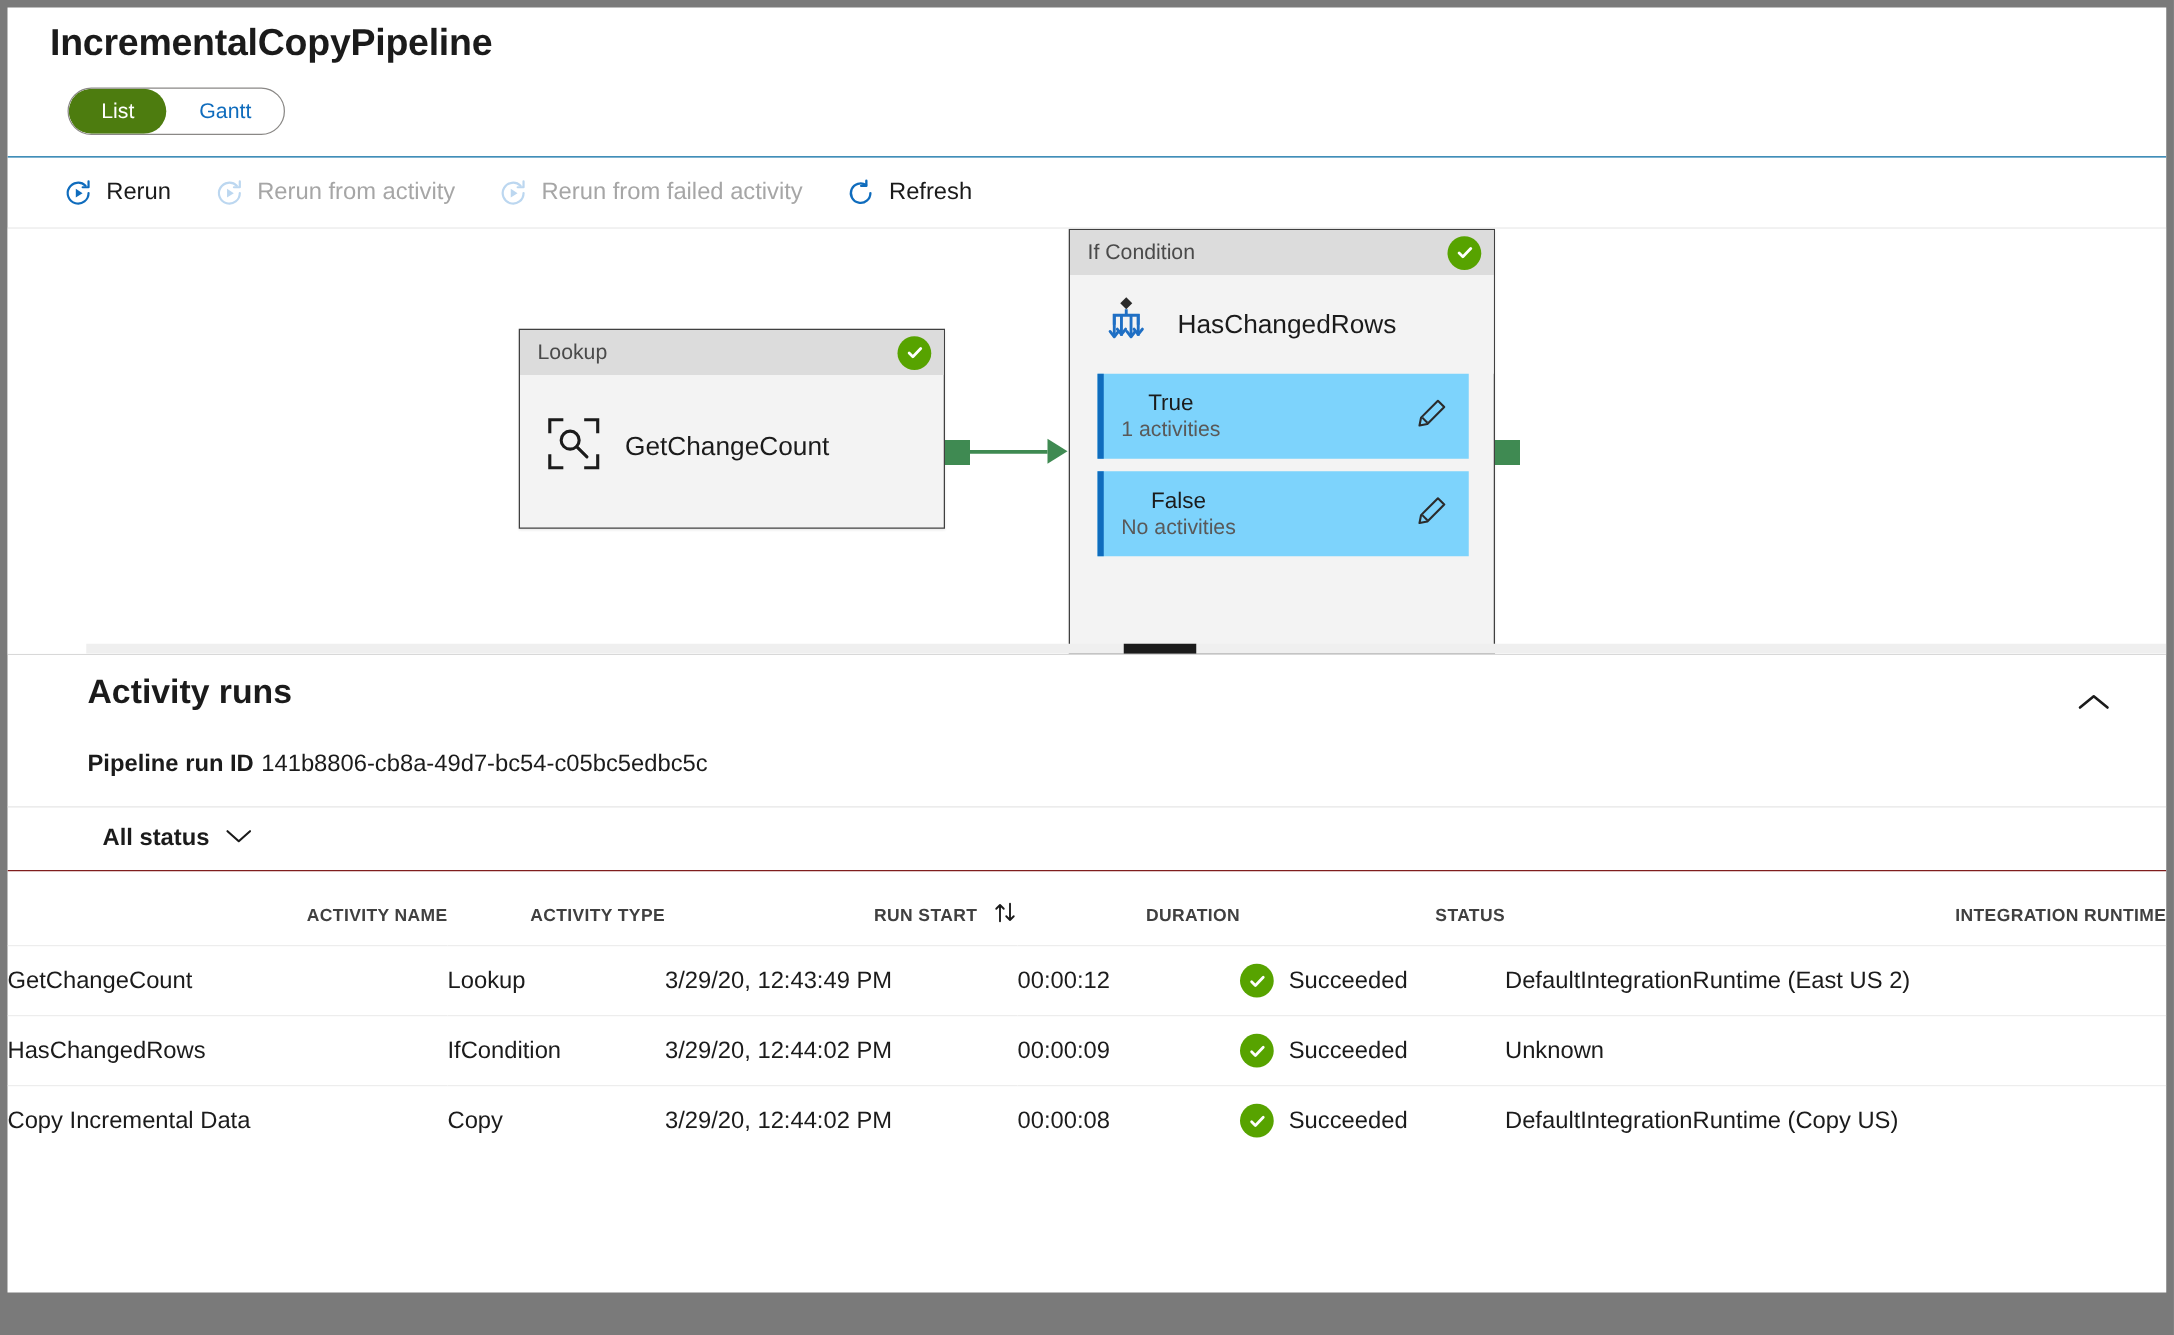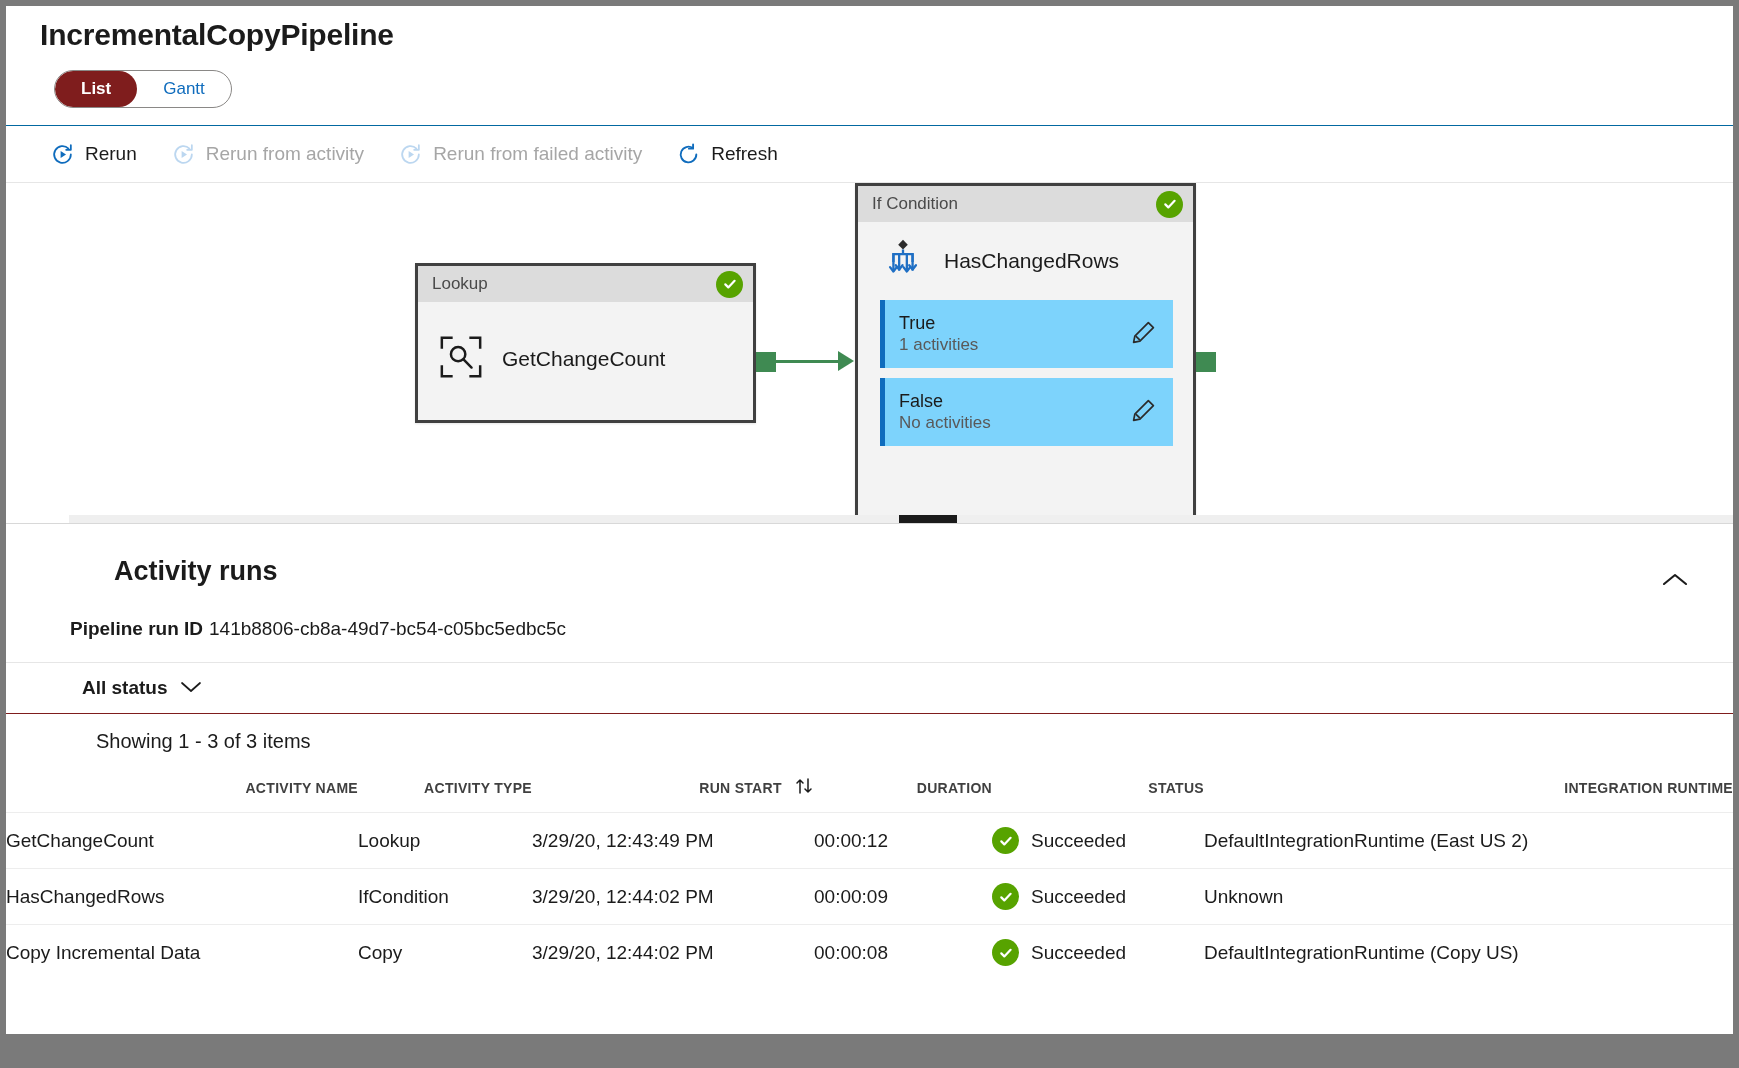--- a/index.html
+++ b/index.html
@@ -39,24 +39,24 @@
     height: 36px;
     padding: 0 26px;
     font-size: 17px;
     color: #0f6cbd;
     background: transparent;
     border: none;
     cursor: pointer;
     font-family: inherit;
   }
   .pivot-btn.active {
-    background: #7f1d1d;
+    background: #4d7c0f;
     color: #ffffff;
     border-radius: 22px;
-    font-weight: 700;
+    font-weight: 400;
   }
 
   
   .cmdbar {
     margin-top: 17px;
     border-top: 1px solid #0369a1;
     border-bottom: 1px solid #e6e6e6;
     height: 58px;
     display: flex;
     align-items: center;
@@ -79,22 +79,23 @@
   
   .canvas {
     position: relative;
     height: 340px;
     background: #ffffff;
     overflow: hidden;
   }
   .node {
     position: absolute;
     background: #f3f3f3;
-    border: 3px solid #404040;
+    border: 1px solid #404040;
     box-shadow: 0 1px 2px rgba(0,0,0,0.10);
+    text-align: center;
   }
   .node-head {
     background: #dcdcdc;
     height: 36px;
     display: flex;
     align-items: center;
     justify-content: space-between;
     padding: 0 10px 0 14px;
     font-size: 17px;
     color: #4a4a4a;
@@ -170,22 +171,21 @@
     cursor: pointer;
   }
 
   
   .runs {
     border-top: 1px solid #d8d8d8;
     padding: 0 0 0 0;
   }
   .runs-head {
     display: flex; align-items: flex-start; justify-content: space-between;
-    padding: 32px 36px 0 64px;
-    margin-left: 44px;
+    padding: 14px 36px 0 64px;
   }
   .runs-title { font-size: 27px; font-weight: 600; color: #1b1b1b; }
   .collapse-btn { cursor: pointer; padding: 8px; margin-top: 6px; }
   .runid-row { padding: 16px 0 0 64px; font-size: 19px; color: #1b1b1b; }
   .runid-label { font-weight: 600; }
   .runid-value { font-weight: 400; margin-left: 6px; }
 
   .filter-bar {
     margin: 22px 0 0 0;
     border-top: 1px solid #e6e6e6;
@@ -395,21 +395,20 @@
       <button class="filter-pill">
         <span>All status</span>
         <span>
           <svg width="22" height="14" viewBox="0 0 22 14" fill="none" stroke="#1b1b1b" stroke-width="1.7" stroke-linecap="round" stroke-linejoin="round">
             <path d="M2 3l9 8 9-8"></path>
           </svg>
         </span>
       </button>
     </div>
 
-    <div class="showing">Showing 1 - 3 of 3 items</div>
 
     <table class="runs-table">
       <thead>
         <tr>
           <th class="c1">ACTIVITY NAME</th>
           <th class="c2">ACTIVITY TYPE</th>
           <th class="c3">
             <span>RUN START</span>
             <span class="sort-ico">
               <svg width="20" height="18" viewBox="0 0 20 18" fill="none" stroke="#1b1b1b" stroke-width="1.5" stroke-linecap="round" stroke-linejoin="round">

